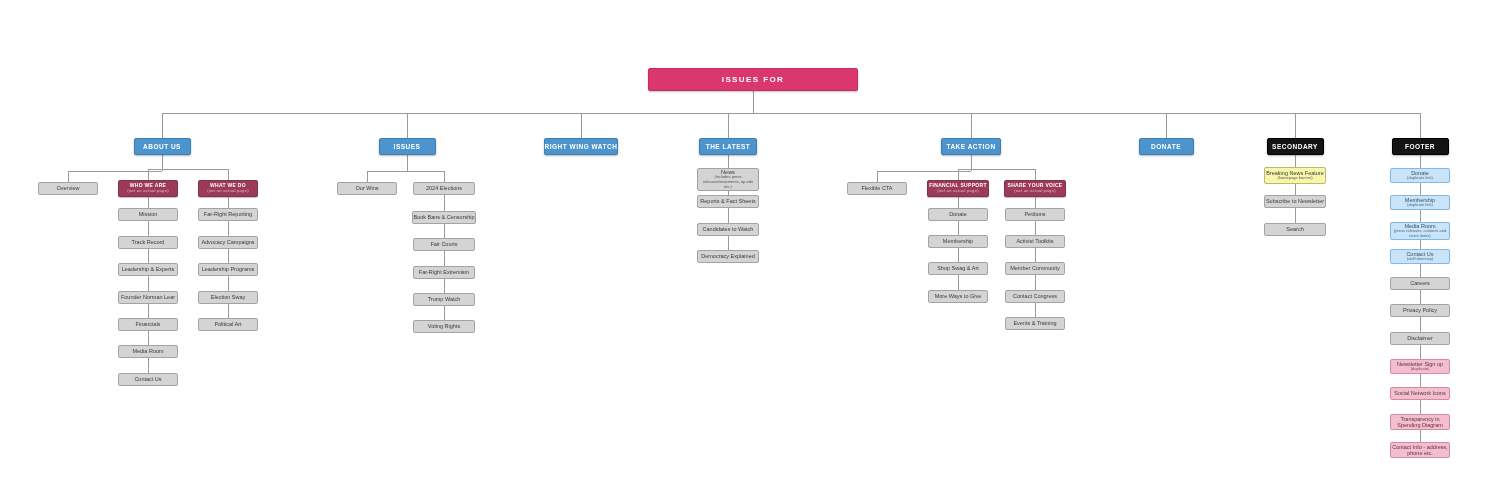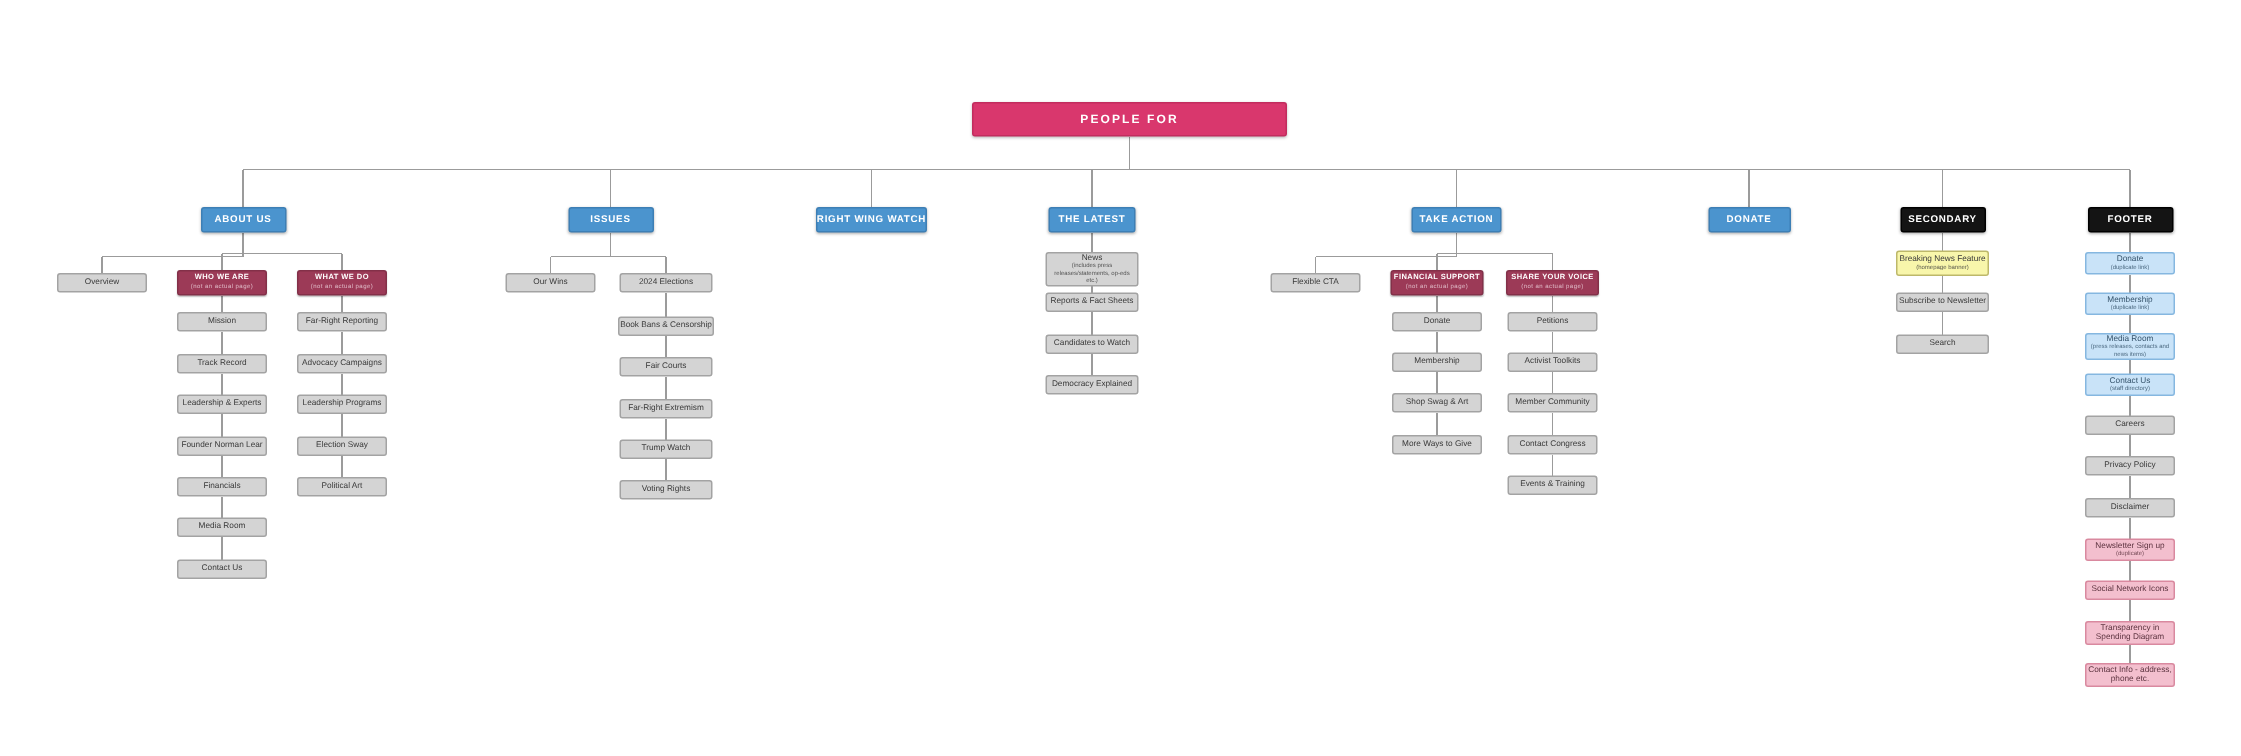--- a/index.html
+++ b/index.html
@@ -194,21 +194,21 @@
       <line x1="1420" y1="345" x2="1420" y2="348"></line>
       <line x1="1420" y1="348" x2="1420" y2="359"></line>
       <line x1="1420" y1="374" x2="1420" y2="376"></line>
       <line x1="1420" y1="376" x2="1420" y2="387"></line>
       <line x1="1420" y1="400" x2="1420" y2="403"></line>
       <line x1="1420" y1="403" x2="1420" y2="414"></line>
       <line x1="1420" y1="430" x2="1420" y2="431"></line>
       <line x1="1420" y1="431" x2="1420" y2="442"></line>
     </svg>
 <div class="node root" style="left: 648px; top: 68px; width: 210px; min-height: 23px;">
-      <span class="label">PEOPLE FOR</span>
+      <span class="label">ISSUES FOR</span>
     </div>
     <div class="node section" style="left: 133.5px; top: 138px; width: 57px; min-height: 17px;">
       <span class="label">ABOUT US</span>
     </div>
     <div class="node section" style="left: 378.5px; top: 138px; width: 57px; min-height: 17px;">
       <span class="label">ISSUES</span>
     </div>
     <div class="node section" style="left: 544px; top: 138px; width: 74px; min-height: 17px;">
       <span class="label">RIGHT WING WATCH</span>
     </div>

